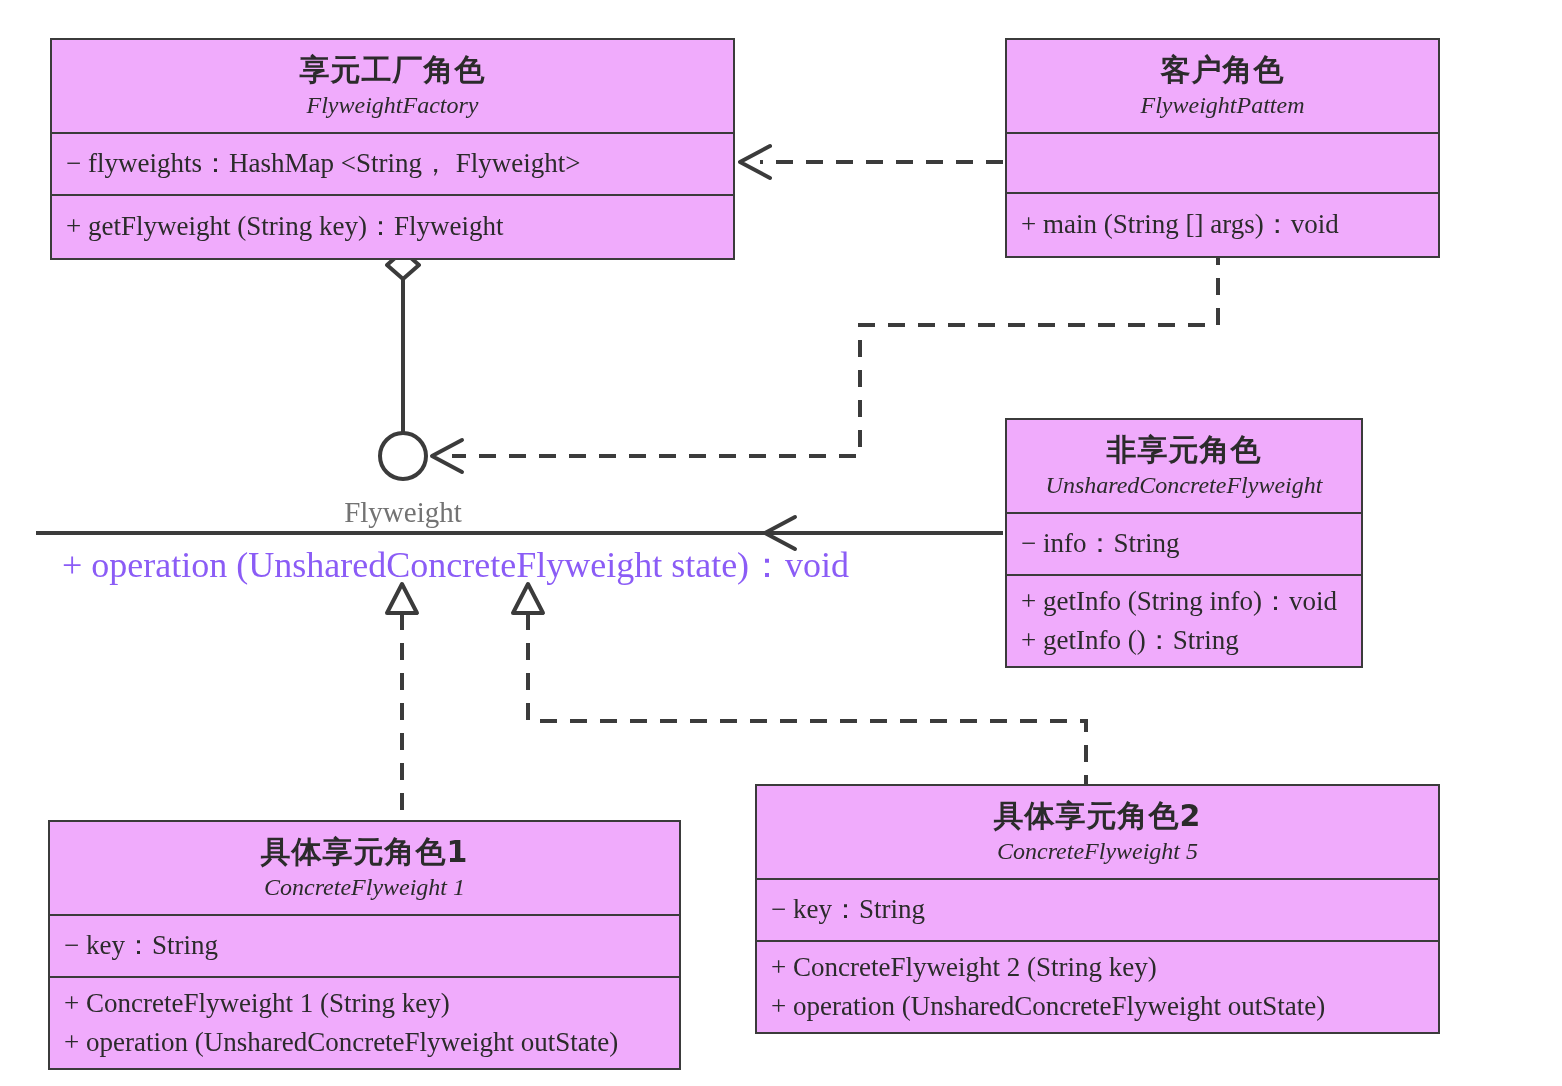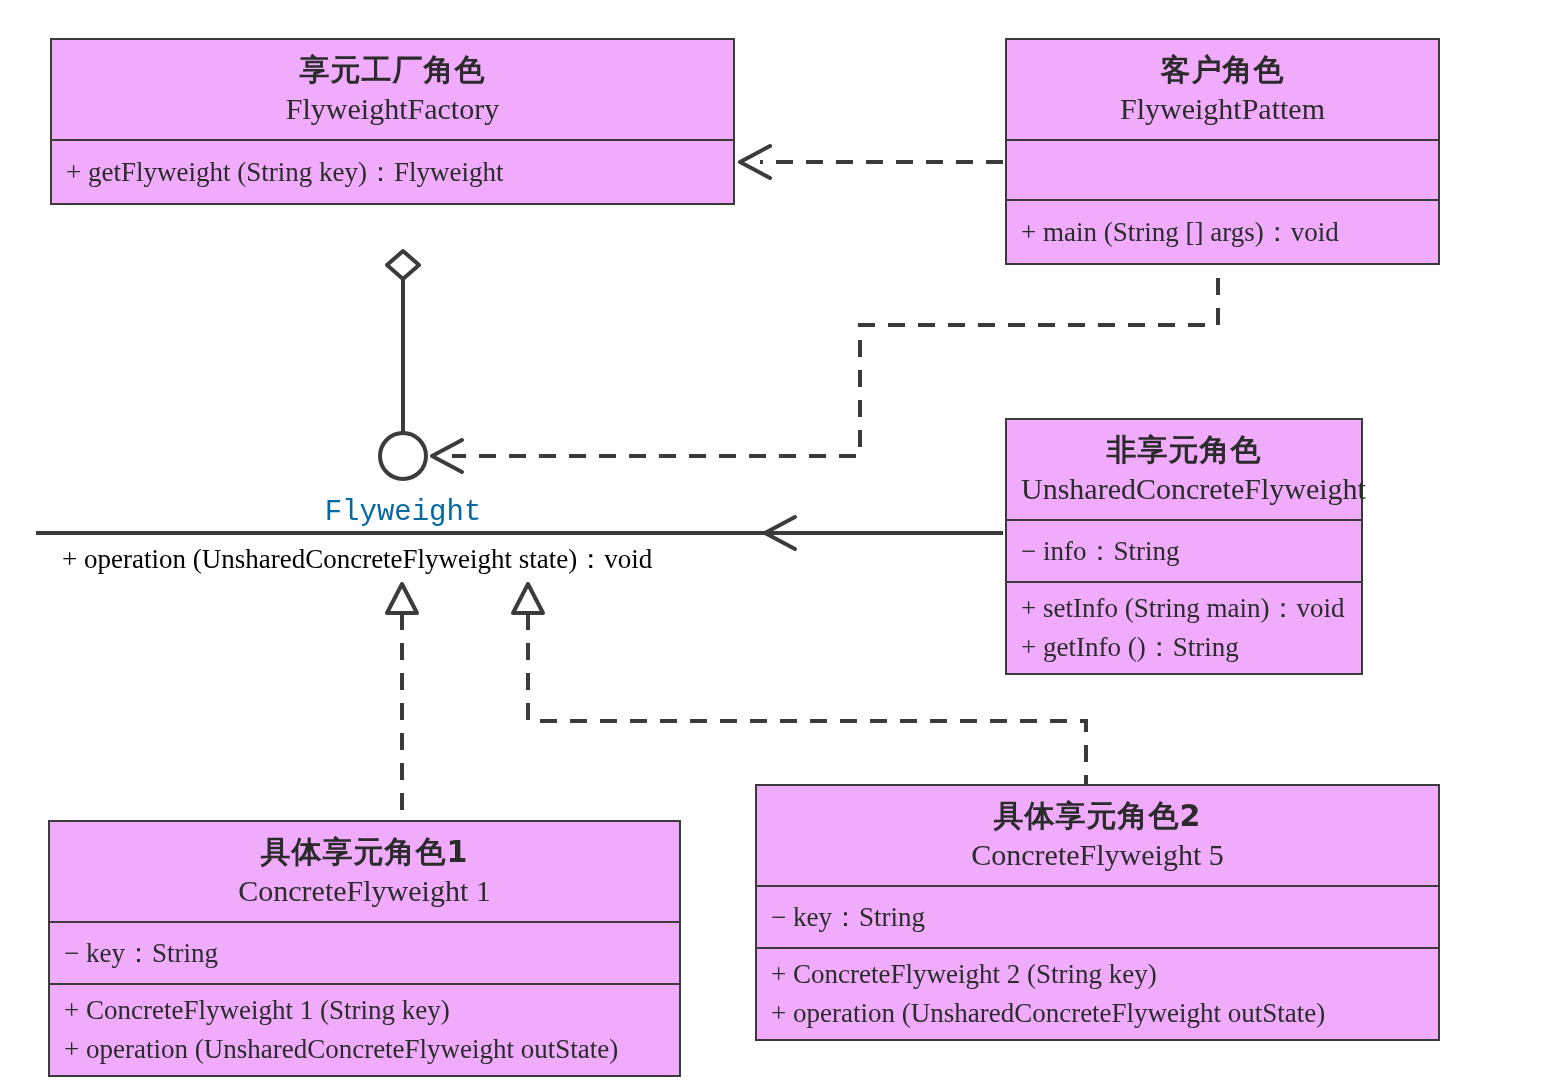--- a/index.html
+++ b/index.html
@@ -51,24 +51,25 @@
   .uml-name-cn {
     font-family: "DejaVu Sans", "Liberation Sans", sans-serif;
     font-size: 30px;
     font-weight: bold;
     color: #2b2b2b;
     line-height: 1.22;
     letter-spacing: 1px;
   }
   .uml-name-en {
     font-family: "Liberation Serif", "DejaVu Serif", serif;
-    font-size: 30px;
+    font-size: 24px;
     color: #2b2b2b;
     line-height: 1.22;
     margin-top: 2px;
+    font-style: italic;
   }
   .uml-member {
     font-family: "Liberation Serif", "DejaVu Serif", serif;
     font-size: 27px;
     color: #2b2b2b;
     line-height: 1.44;
     white-space: nowrap;
     text-align: left;
   }
   .uml-compartment.attrs {
@@ -86,31 +87,31 @@
   .uml-compartment.empty {
     min-height: 60px;
   }
 
   
   #flyweight-interface {
     position: absolute;
   }
   #flyweight-iface-label {
     position: absolute;
-    font-family: Liberation Mono, monospace;
+    font-family: Liberation Serif, serif;
     font-size: 29px;
-    color: #0369a1;
+    color: #737373;
     text-align: center;
     white-space: nowrap;
   }
   #flyweight-iface-op {
     position: absolute;
     font-family: "Liberation Serif", "DejaVu Serif", serif;
-    font-size: 27px;
-    color: #000000;
+    font-size: 36px;
+    color: #8b5cf6;
     white-space: nowrap;
   }
 </style>
 </head>
 <body>
 
 <div id="diagram-root">
 
   <svg id="connector-layer" viewBox="0 0 1562 1086" width="1562" height="1086">
 
@@ -154,20 +155,23 @@
       <polygon points="528,584 543,613 513,613" fill="#ffffff" stroke="#3b3b3b" stroke-width="4" stroke-linejoin="round"></polygon>
       <polyline points="528,613 528,721 1086,721 1086,820" fill="none" stroke="#3b3b3b" stroke-width="4" stroke-dasharray="17 13"></polyline>
     </g>
   </svg>
 
   <div class="uml-class" id="class-flyweight-factory" style="left:50px; top:38px; width:685px;">
     <div class="uml-compartment uml-header">
       <div class="uml-name-cn">享元工厂角色</div>
       <div class="uml-name-en">FlyweightFactory</div>
     </div>
+    <div class="uml-compartment attrs">
+      <div class="uml-member">− flyweights：HashMap &lt;String， Flyweight&gt;</div>
+    </div>
     <div class="uml-compartment ops">
       <div class="uml-member">+ getFlyweight (String key)：Flyweight</div>
     </div>
   </div>
 
   <div class="uml-class" id="class-client" style="left:1005px; top:38px; width:435px;">
     <div class="uml-compartment uml-header">
       <div class="uml-name-cn">客户角色</div>
       <div class="uml-name-en">FlyweightPattem</div>
     </div>
@@ -184,21 +188,21 @@
 
   <div class="uml-class" id="class-unshared-concrete-flyweight" style="left:1005px; top:418px; width:358px;">
     <div class="uml-compartment uml-header">
       <div class="uml-name-cn">非享元角色</div>
       <div class="uml-name-en">UnsharedConcreteFlyweight</div>
     </div>
     <div class="uml-compartment attrs">
       <div class="uml-member">− info：String</div>
     </div>
     <div class="uml-compartment ops">
-      <div class="uml-member">+ setInfo (String main)：void</div>
+      <div class="uml-member">+ getInfo (String info)：void</div>
       <div class="uml-member">+ getInfo ()：String</div>
     </div>
   </div>
 
   <div class="uml-class" id="class-concrete-flyweight-1" style="left:48px; top:820px; width:633px;">
     <div class="uml-compartment uml-header">
       <div class="uml-name-cn">具体享元角色1</div>
       <div class="uml-name-en">ConcreteFlyweight  1</div>
     </div>
     <div class="uml-compartment attrs">

